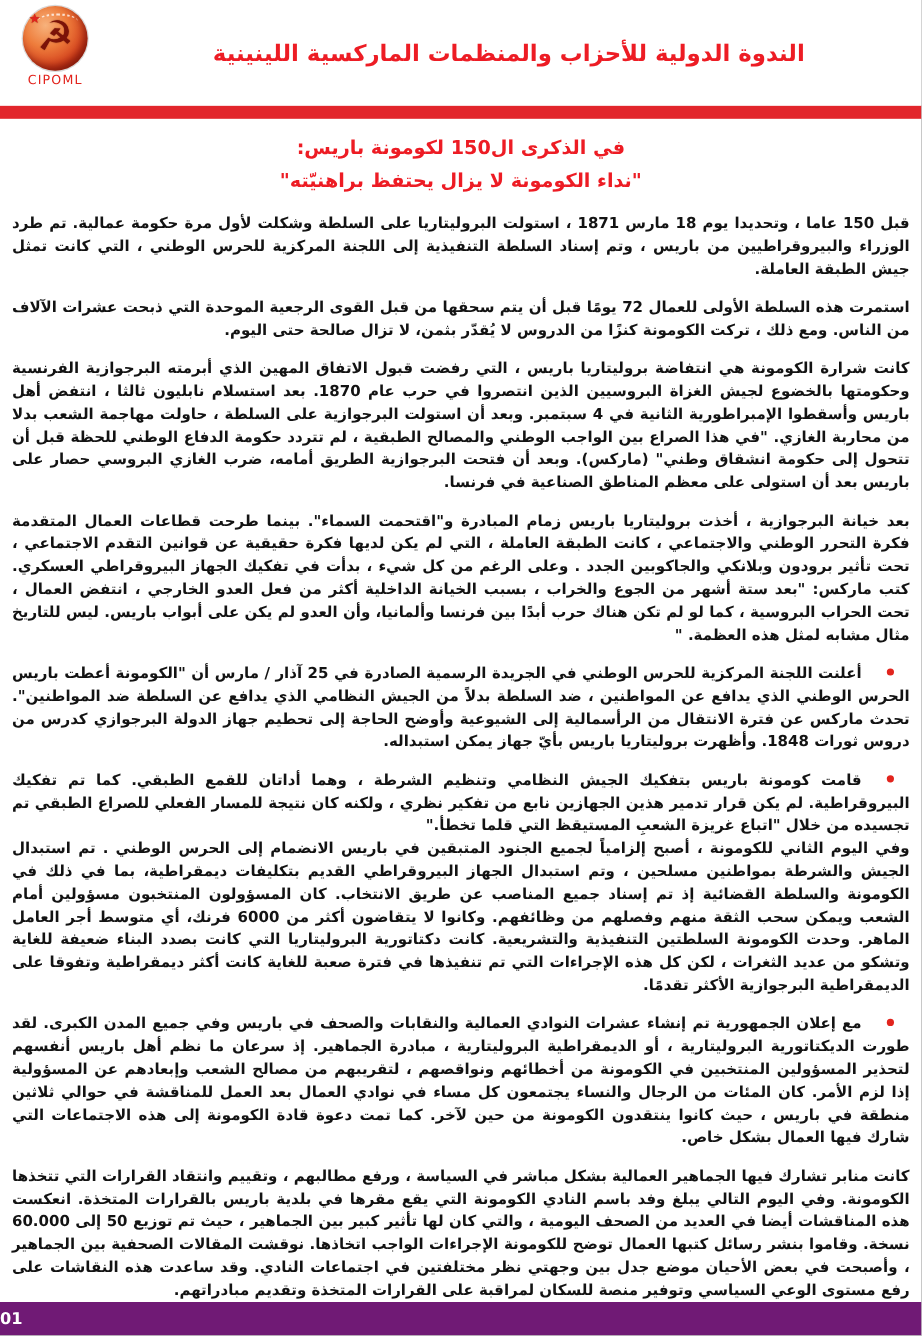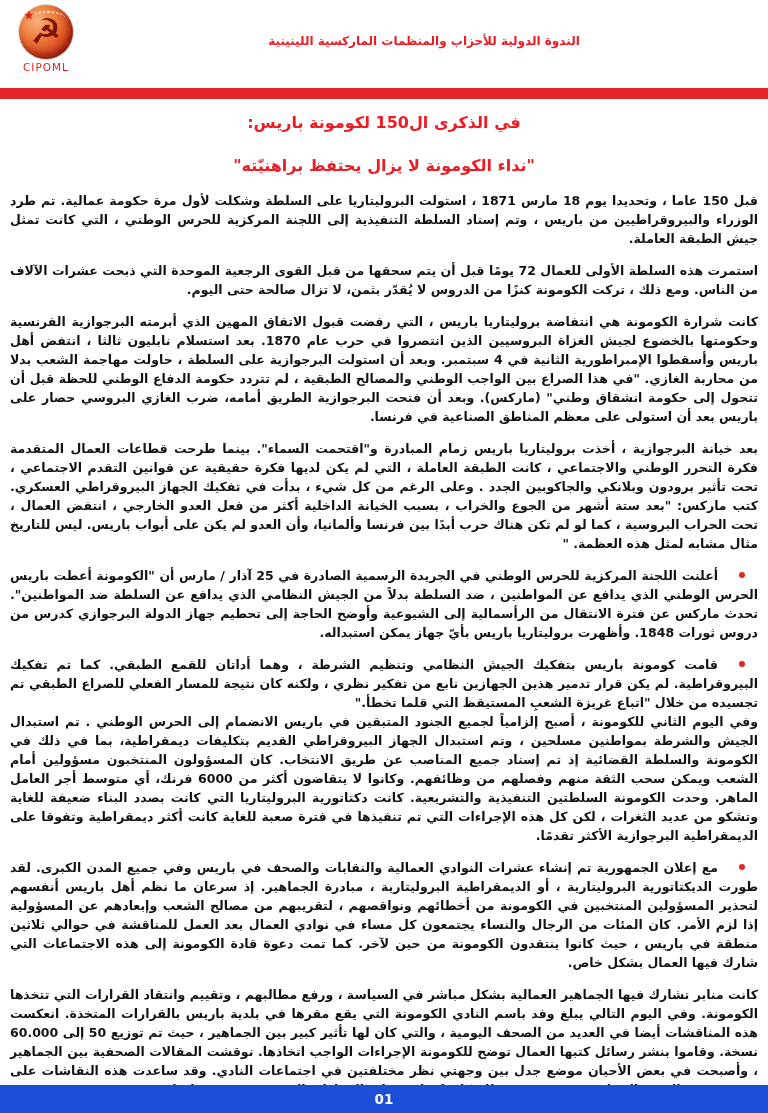--- a/index.html
+++ b/index.html
@@ -16,21 +16,21 @@
   
   .header {
     position: relative;
     height: 88px;
     background: #ffffff;
   }
   .header-title {
     position: absolute;
     top: 34px; right: 0; left: 80px;
     text-align: center;
-    font-size: 12px;
+    font-size: 19px;
     font-weight: bold;
     color: #ed1c24;
     letter-spacing: 0;
   }
   .logo {
     position: absolute;
     top: 5px; left: 10px;
     width: 72px;
     text-align: center;
   }
@@ -78,21 +78,21 @@
     height: 11px;
     background: #e2262c;
   }
   
   .banner {
     padding: 14px 20px 4px;
     text-align: center;
     color: #ed1c24;
     font-weight: bold;
   }
-  .banner .line1 { font-size: 16px; margin-bottom: 24px; }
+  .banner .line1 { font-size: 16px; margin-bottom: 9px; }
   .banner .line2 { font-size: 16px; }
   
   .doc-body {
     padding: 12px 10px 0;
     direction: rtl;
     text-align: justify;
     color: #131313;
     font-size: 12.5px;
     font-weight: bold;
     line-height: 1.52;
@@ -109,23 +109,23 @@
     width: 6px; height: 6px;
     border-radius: 50%;
     background: #e2241d;
     display: inline-block;
   }
   
   .footer-bar {
     position: absolute;
     bottom: 0; left: 0; right: 0;
     height: 28px;
-    background: #1d4ed8;
+    background: #701a75;
     color: #ffffff;
-    text-align: center;
+    text-align: left;
     font-size: 13.5px;
     font-weight: bold;
     line-height: 28px;
     direction: ltr;
   }
 </style>
 </head>
 <body>
 
 <div class="page">

